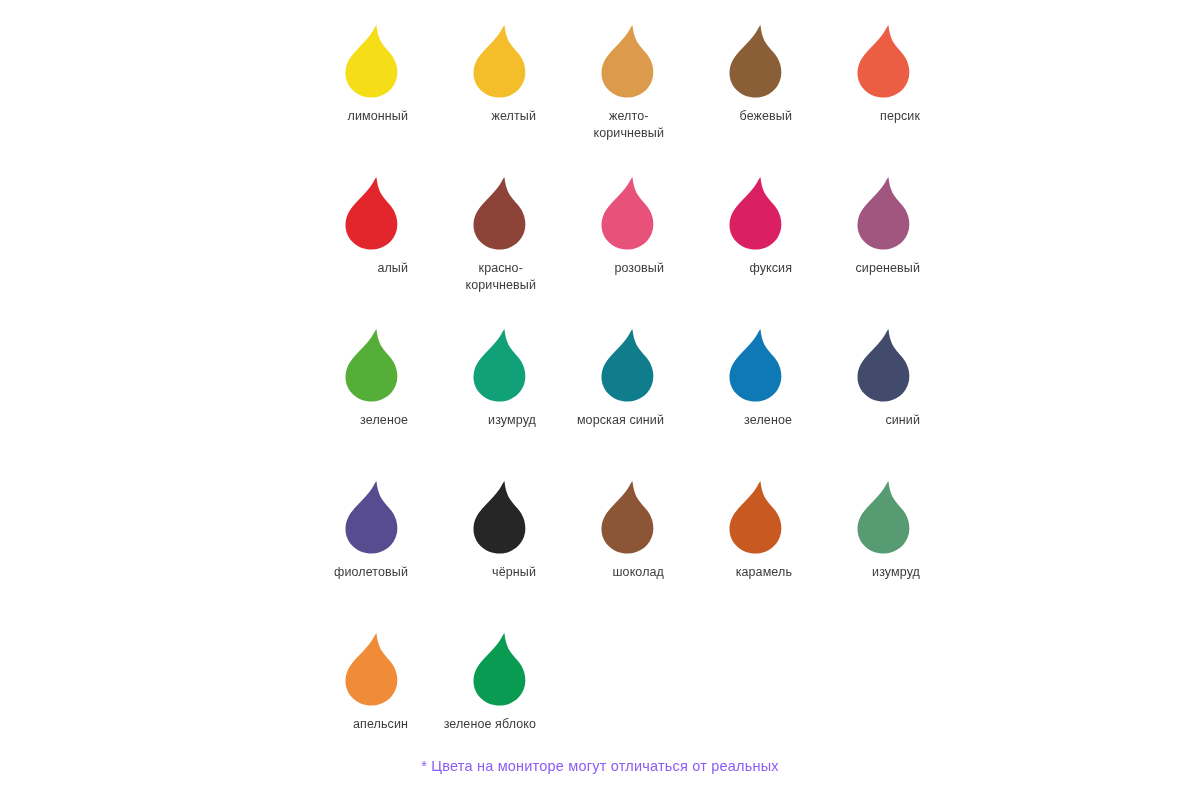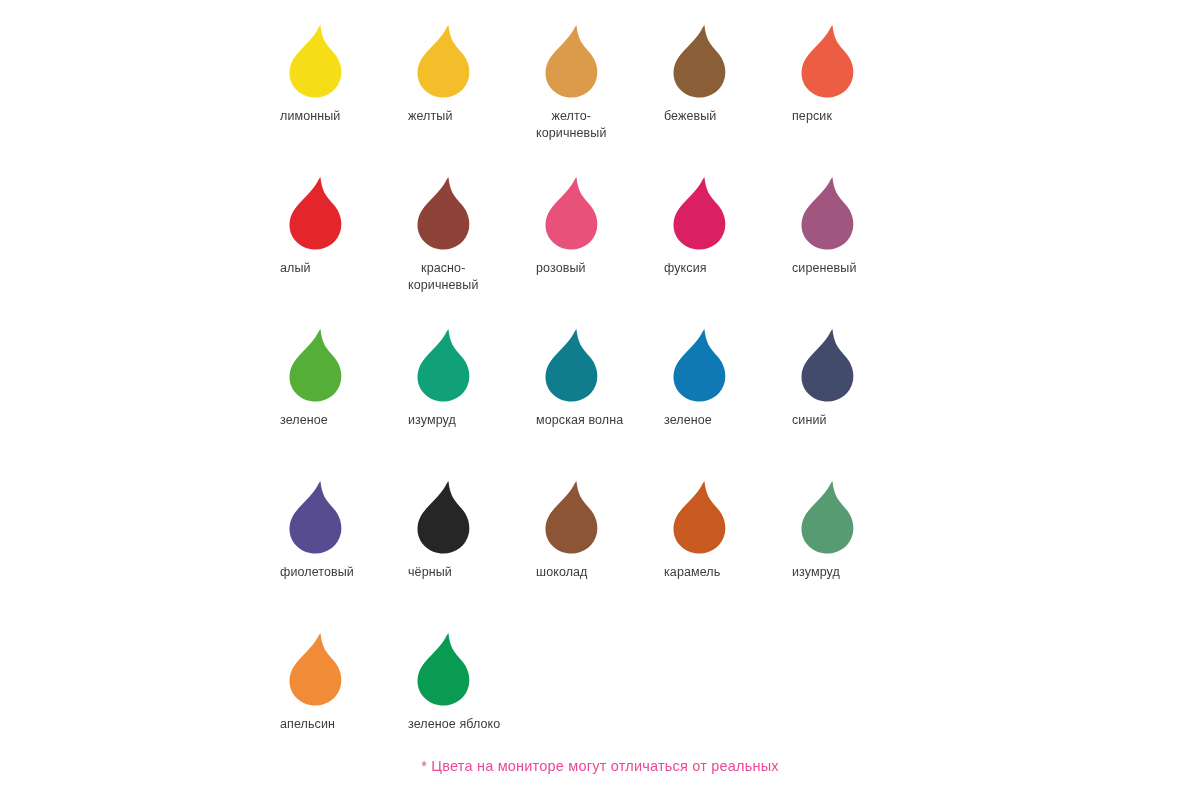--- a/index.html
+++ b/index.html
@@ -40,21 +40,21 @@
     justify-content: flex-start;
     align-items: flex-start;
     height: 152px;
   }
 
   .swatch-cell {
     width: 128px;
     min-width: 128px;
     display: flex;
     flex-direction: column;
-    align-items: flex-start;
+    align-items: flex-end;
     justify-content: flex-start;
   }
 
   .drop-wrap {
     width: 72px;
     height: 80px;
     display: flex;
     align-items: center;
     justify-content: center;
   }
@@ -77,21 +77,21 @@
     word-wrap: break-word;
   }
 
   .footer-note {
     position: absolute;
     left: 0;
     right: 0;
     top: 758px;
     text-align: center;
     font-size: 14.5px;
-    color: #ec4899;
+    color: #8b5cf6;
     font-family: "Liberation Sans", "DejaVu Sans", sans-serif;
     letter-spacing: 0.2px;
   }
 </style>
 </head>
 <body>
 
 <div class="palette-page">
   <div class="swatch-grid">
       <div class="swatch-row">
@@ -194,21 +194,21 @@
             </svg>
           </div>
           <div class="swatch-label">изумруд</div>
         </div>
         <div class="swatch-cell">
           <div class="drop-wrap">
             <svg class="drop-svg" viewBox="0 0 72 80">
               <path d="M40.5 3 C40.5 3 41.2 13.5 45.5 20.5 C49.0 26.2 54.2 30.2 57.4 35.8 C61.1 42.2 62.2 49.3 60.7 56.0 C58.2 67.3 47.8 75.5 35.6 75.5 C21.2 75.5 9.5 64.9 9.5 51.2 C9.5 43.0 13.0 36.2 19.0 29.8 C25.8 22.5 33.6 15.2 37.5 7.8 C38.6 5.7 39.5 4.2 40.5 3 Z" fill="#0F7D8C"></path>
             </svg>
           </div>
-          <div class="swatch-label">морская волна</div>
+          <div class="swatch-label">морская синий</div>
         </div>
         <div class="swatch-cell">
           <div class="drop-wrap">
             <svg class="drop-svg" viewBox="0 0 72 80">
               <path d="M40.5 3 C40.5 3 41.2 13.5 45.5 20.5 C49.0 26.2 54.2 30.2 57.4 35.8 C61.1 42.2 62.2 49.3 60.7 56.0 C58.2 67.3 47.8 75.5 35.6 75.5 C21.2 75.5 9.5 64.9 9.5 51.2 C9.5 43.0 13.0 36.2 19.0 29.8 C25.8 22.5 33.6 15.2 37.5 7.8 C38.6 5.7 39.5 4.2 40.5 3 Z" fill="#0F79B5"></path>
             </svg>
           </div>
           <div class="swatch-label">зеленое</div>
         </div>
         <div class="swatch-cell">

